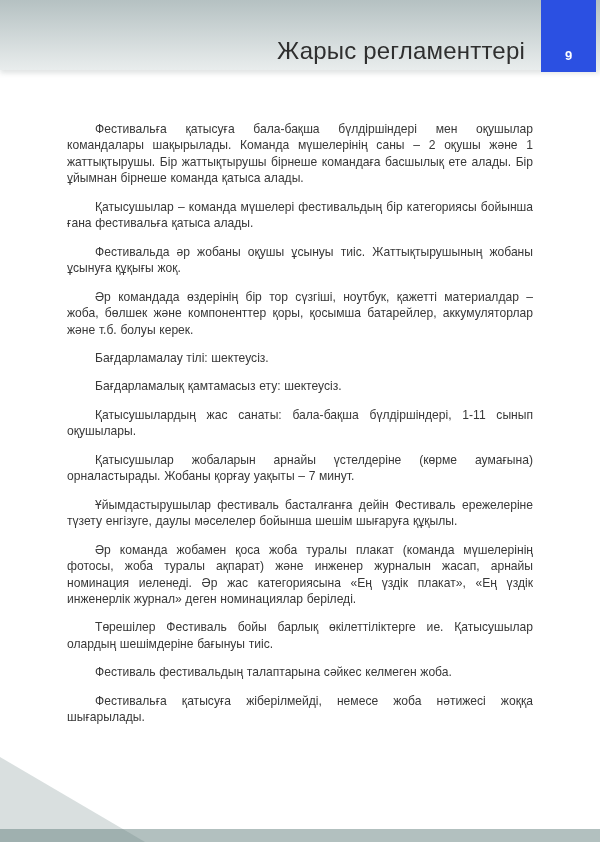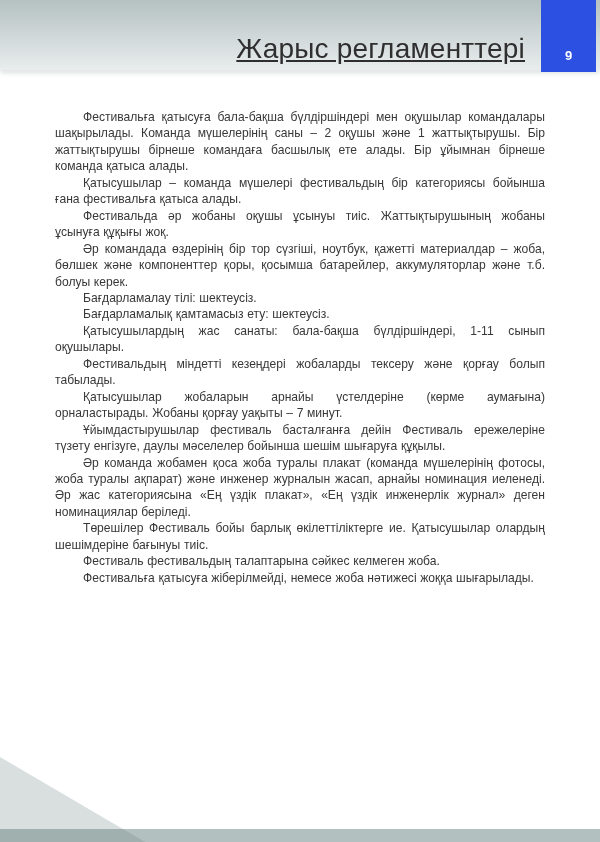--- a/index.html
+++ b/index.html
@@ -21,27 +21,26 @@
     background: linear-gradient(to bottom, var(--header-gradient-top, #b5c1c2), var(--header-gradient-bottom, #e9eded));
     box-shadow: 0 3px 5px rgba(110, 125, 125, 0.22);
     display: flex;
     align-items: flex-end;
     justify-content: flex-end;
     box-sizing: border-box;
     padding: 0 75px 7px 0;
     z-index: 1;
   }
   .page-title {
-    font-size: 28px;
+    font-size: 24px;
     line-height: 1;
     font-weight: 400;
     color: var(--title-text, #2f2f2f);
     letter-spacing: 0.2px;
     white-space: nowrap;
-    text-decoration: underline;
   }
   .page-number-box {
     position: absolute;
     top: 0; left: 541px;
     width: 55px;
     height: 72px;
     background: var(--accent-blue, #2b50e2);
     display: flex;
     align-items: flex-end;
     justify-content: center;
@@ -59,21 +58,21 @@
   
   .document-body {
     position: absolute;
     top: 109px;
     left: 55px;
     width: 490px;
     color: var(--body-text, #383838);
     z-index: 1;
   }
   .document-body p {
-    margin: 0;
+    margin: 12px;
     font-size: 12.1px;
     line-height: 16.45px;
     text-align: justify;
     text-indent: 28px;
     word-spacing: 0.3px;
   }
 
   
   .footer-decoration {
     position: absolute;
@@ -101,20 +100,19 @@
 </div>
 
 <div class="document-body">
     <p>Фестивальға қатысуға бала-бақша бүлдіршіндері мен оқушылар командалары шақырылады. Команда мүшелерінің саны – 2 оқушы және 1 жаттықтырушы.  Бір жаттықтырушы бірнеше командаға басшылық ете алады. Бір ұйымнан бірнеше команда қатыса алады.</p>
     <p>Қатысушылар – команда мүшелері фестивальдың бір категориясы бойынша ғана фестивальға қатыса алады.</p>
     <p>Фестивальда әр жобаны оқушы ұсынуы тиіс. Жаттықтырушының жобаны ұсынуға құқығы жоқ.</p>
     <p>Әр командада өздерінің бір тор сүзгіші, ноутбук, қажетті материалдар – жоба, бөлшек және компоненттер қоры, қосымша батарейлер, аккумуляторлар және т.б. болуы керек.</p>
     <p>Бағдарламалау тілі: шектеусіз.</p>
     <p>Бағдарламалық қамтамасыз ету: шектеусіз.</p>
     <p>Қатысушылардың жас санаты: бала-бақша бүлдіршіндері, 1-11 сынып оқушылары.</p>
-    <p>Фестивальдың міндетті кезеңдері жобаларды тексеру және қорғау болып табылады.</p>
     <p>Қатысушылар жобаларын арнайы үстелдеріне (көрме аумағына) орналастырады. Жобаны қорғау уақыты – 7 минут.</p>
     <p>Ұйымдастырушылар фестиваль басталғанға дейін Фестиваль ережелеріне түзету енгізуге, даулы мәселелер бойынша шешім шығаруға құқылы.</p>
     <p>Әр команда жобамен қоса жоба туралы плакат (команда мүшелерінің фотосы, жоба туралы ақпарат) және инженер журналын жасап, арнайы номинация иеленеді. Әр жас категориясына «Ең үздік плакат», «Ең үздік инженерлік журнал» деген номинациялар беріледі.</p>
     <p>Төрешілер Фестиваль бойы барлық өкілеттіліктерге ие. Қатысушылар олардың шешімдеріне бағынуы тиіс.</p>
     <p>Фестиваль фестивальдың талаптарына сәйкес келмеген жоба.</p>
     <p>Фестивальға қатысуға жіберілмейді, немесе жоба нәтижесі жоққа шығарылады.</p>
   </div>
 
 </body></html>

